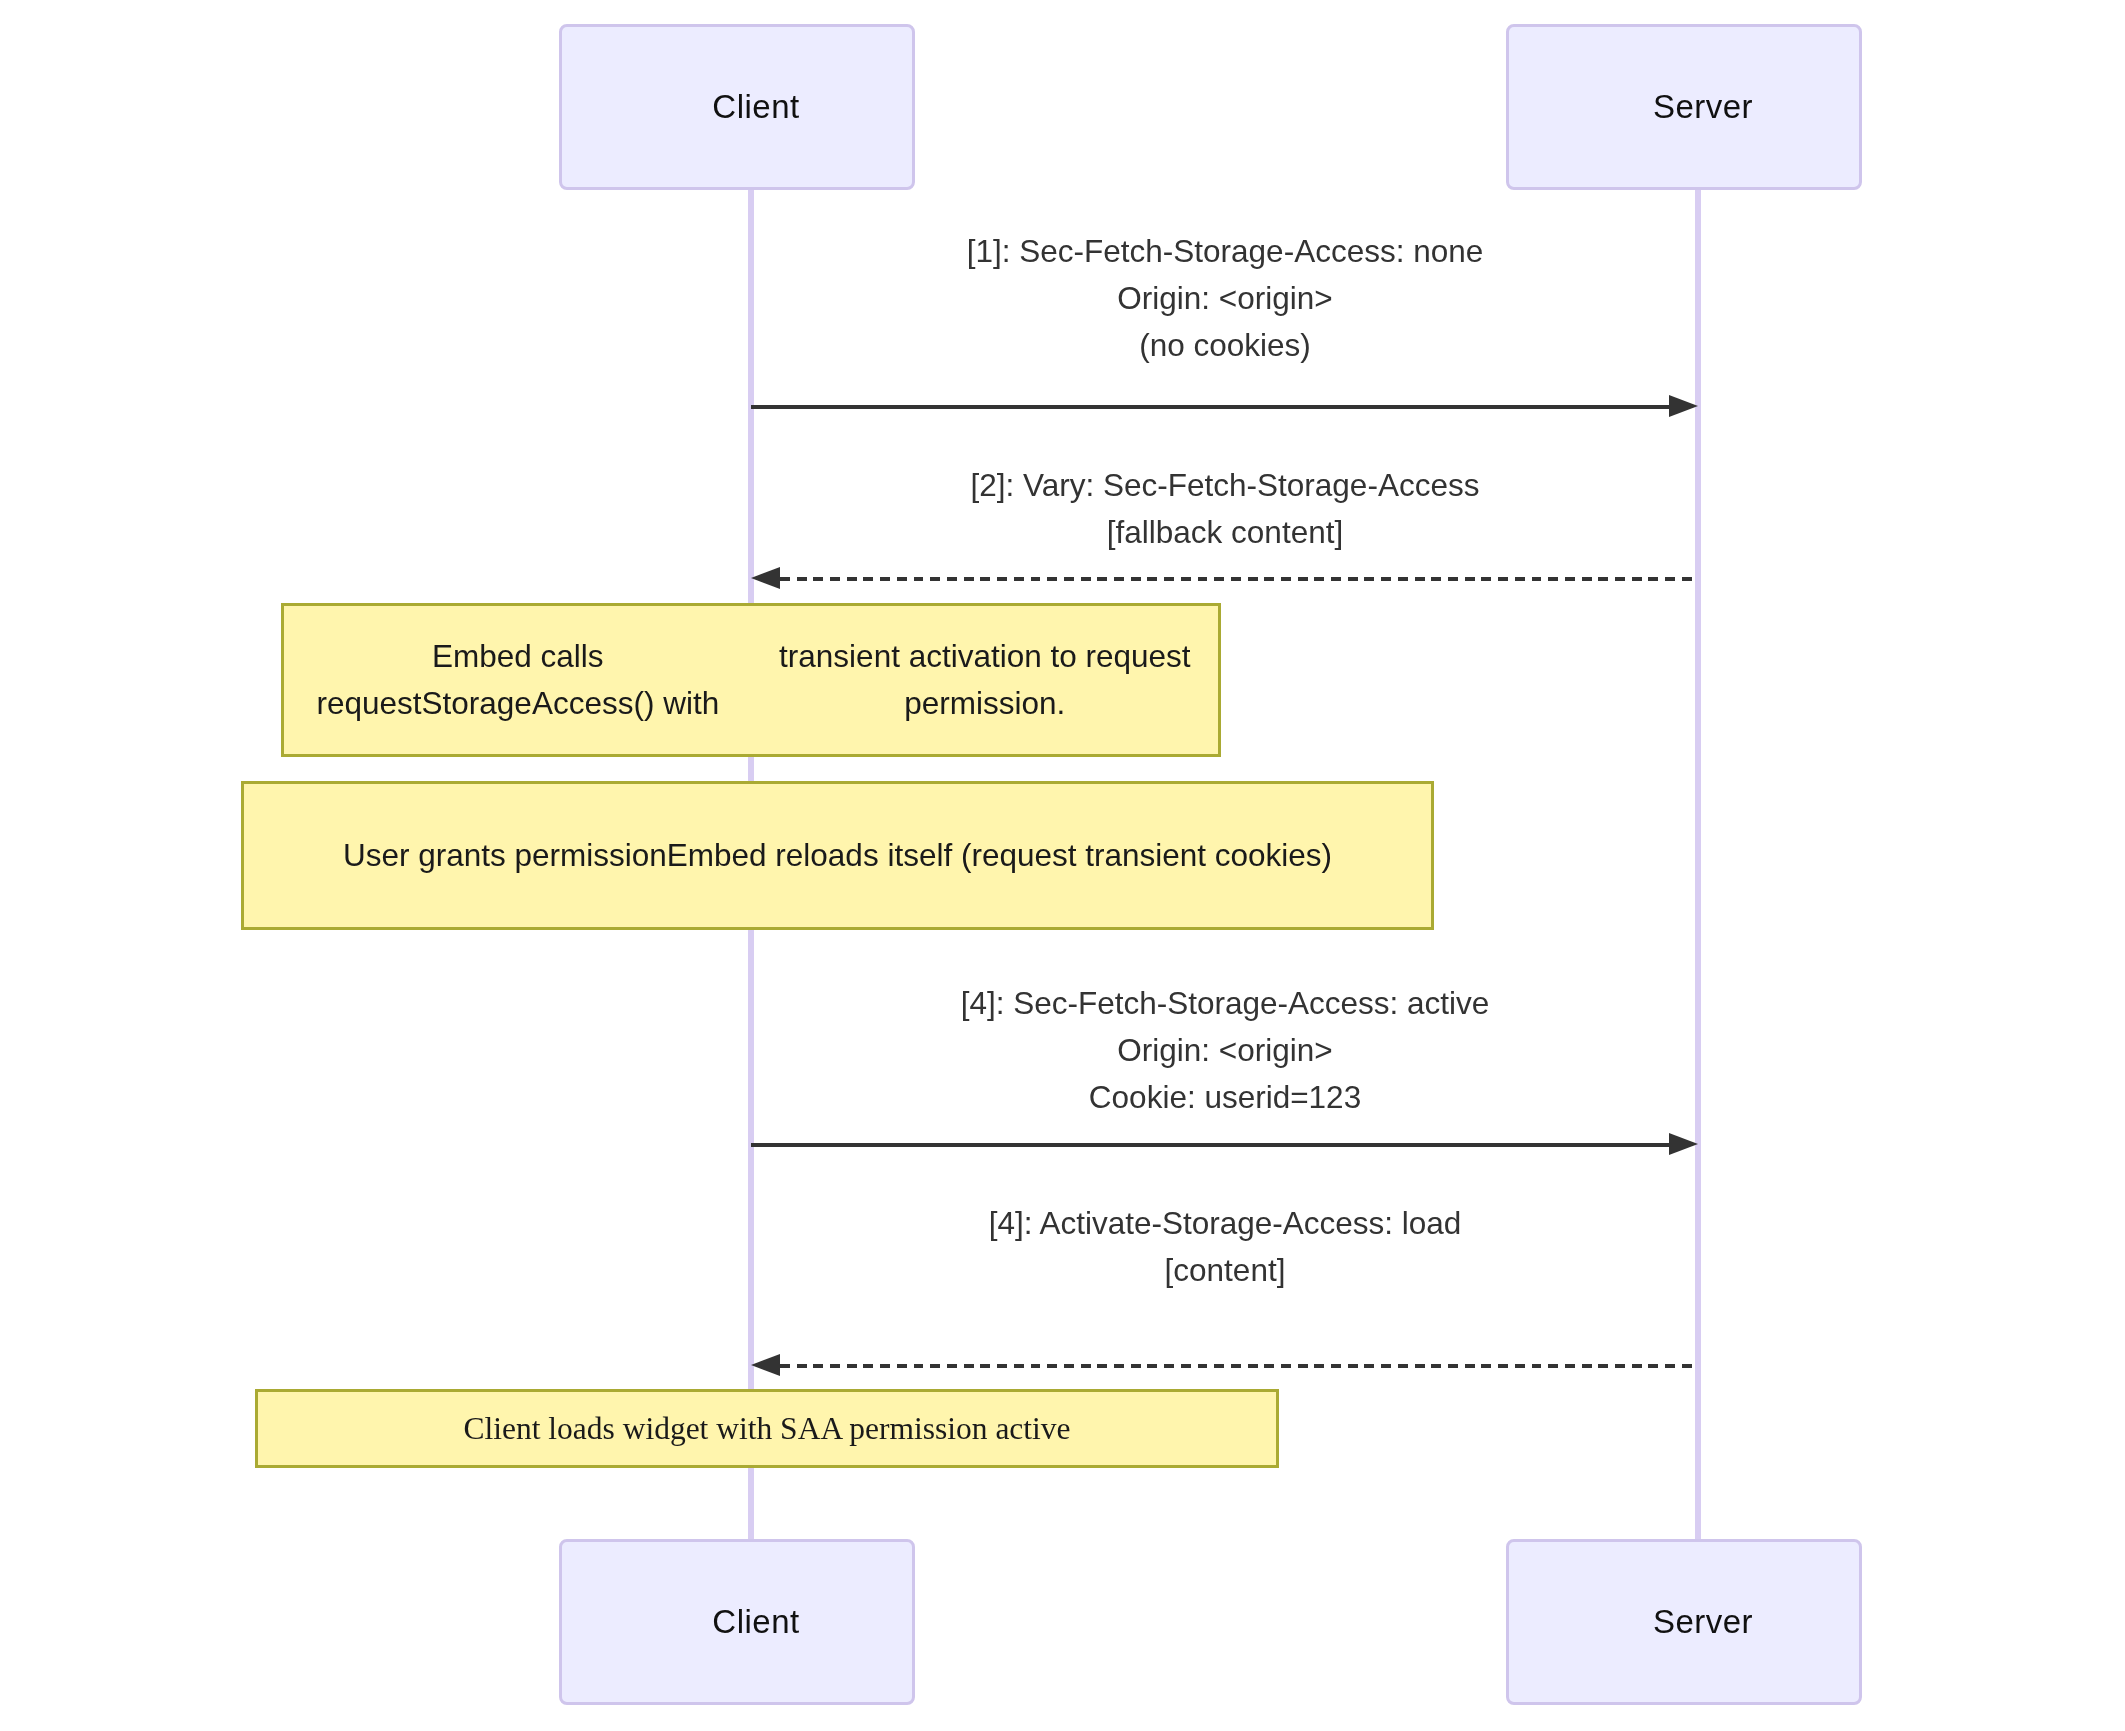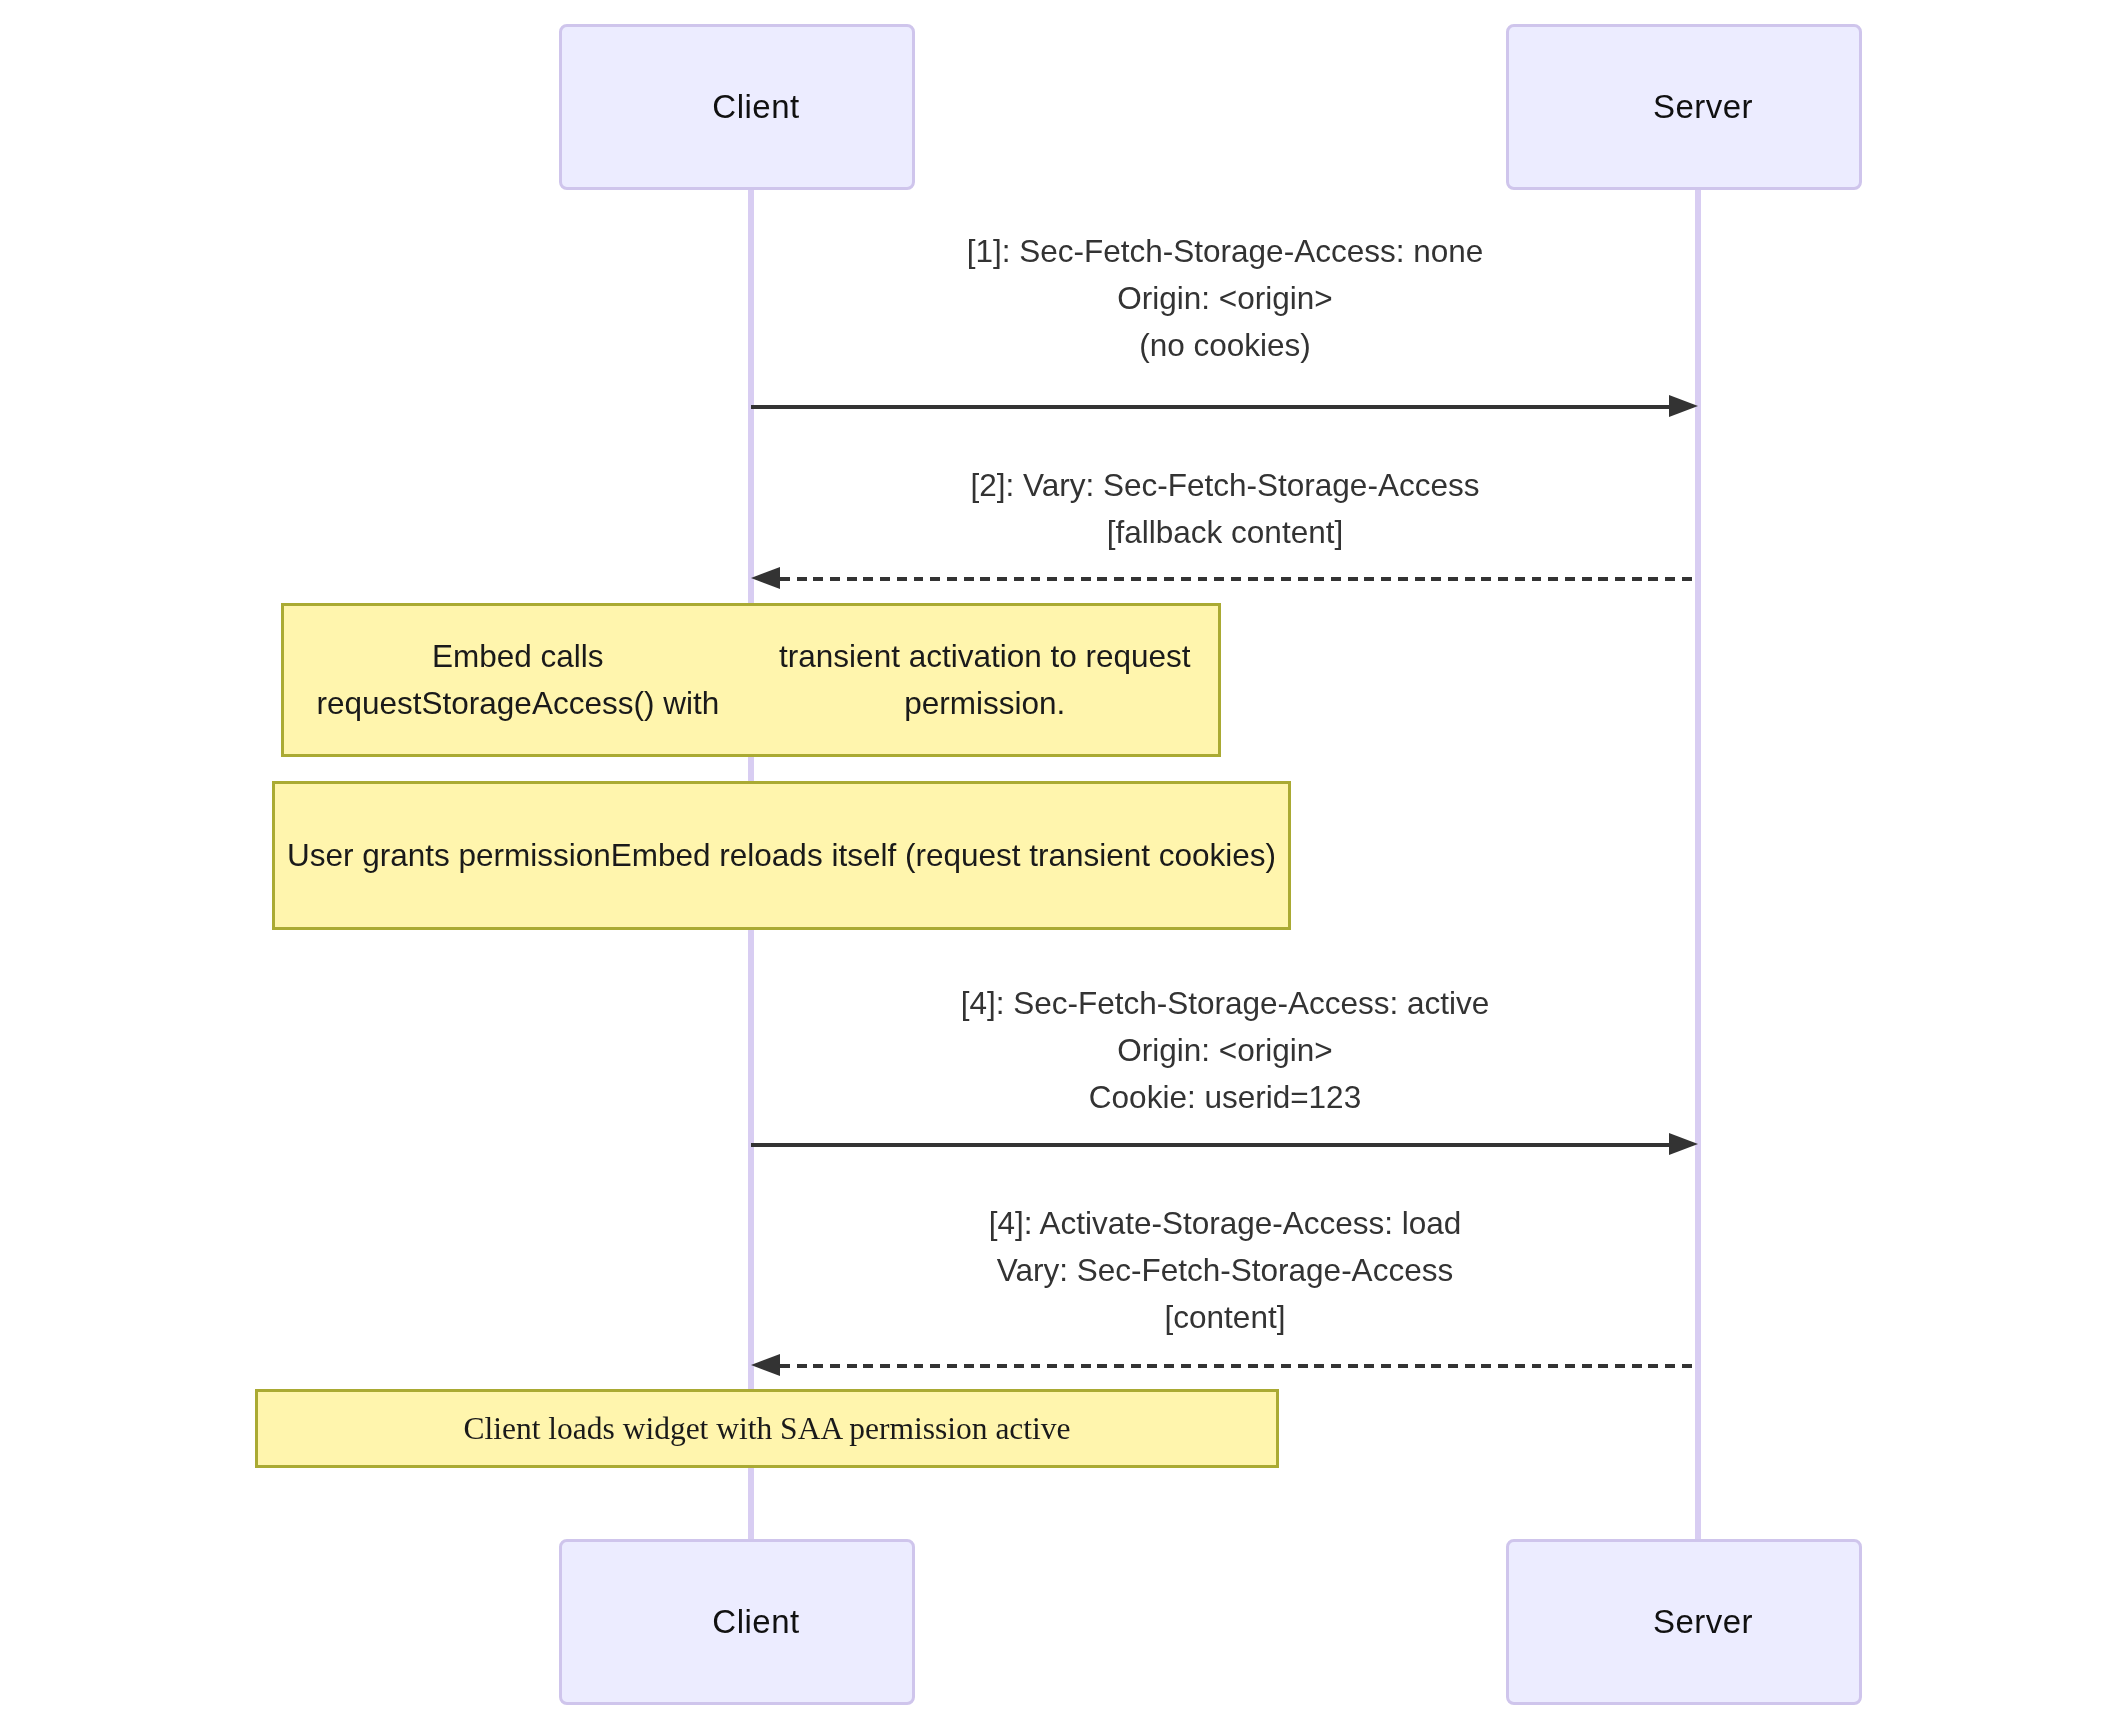--- a/index.html
+++ b/index.html
@@ -111,36 +111,35 @@
     <div>[fallback content]</div>
   </div>
   <div class="arrow-line dashed" style="left:780px; top:577px; width:915px;"></div>
   <div class="arrowhead left" style="left:751px; top:567px;"></div>
 
   <div class="note" style="left:281px; top:603px; width:940px; height:154px;">
     <div>Embed calls requestStorageAccess() with</div>
     <div>transient activation to request permission.</div>
   </div>
 
-  <div class="note" style="left:241px; top:781px; width:1019px; height:149px;margin-left:31px;">
+  <div class="note" style="left:241px; top:781px; width:1193px; height:149px;">
     <div>User grants permission</div>
     <div>Embed reloads itself (request transient cookies)</div>
   </div>
 
   <div class="msg-text" style="top:980px;">
     <div>[4]: Sec-Fetch-Storage-Access: active</div>
     <div>Origin: &lt;origin&gt;</div>
     <div>Cookie: userid=123</div>
   </div>
   <div class="arrow-line" style="left:751px; top:1143px; width:918px;"></div>
   <div class="arrowhead right" style="left:1669px; top:1133px;"></div>
 
   <div class="msg-text" style="top:1200px;">
     <div>[4]: Activate-Storage-Access: load</div>
-    <div>Vary: Sec-Fetch-Storage-Access</div>
     <div>[content]</div>
   </div>
   <div class="arrow-line dashed" style="left:780px; top:1364px; width:915px;"></div>
   <div class="arrowhead left" style="left:751px; top:1354px;"></div>
 
   <div class="note" style="left:255px; top:1389px; width:1024px; height:79px;font-family:Liberation Serif, serif;">
     <div>Client loads widget with SAA permission active</div>
   </div>
 
   <div class="actor-box" style="left:559px; top:1539px;">

